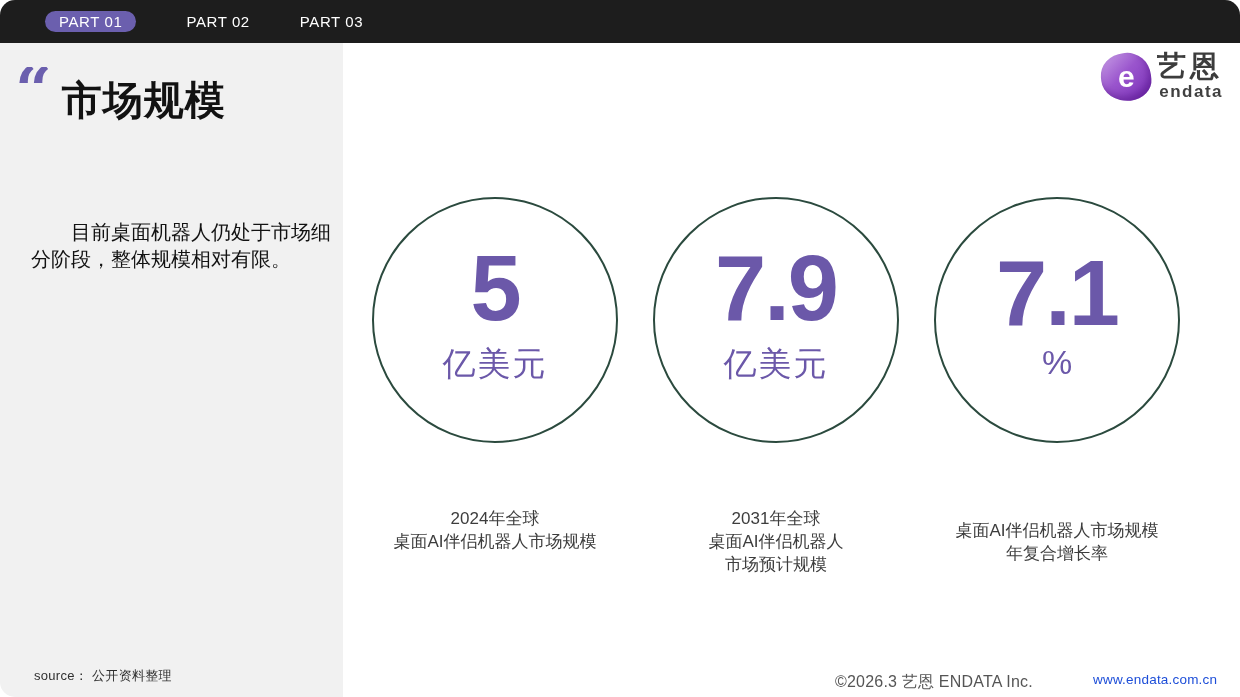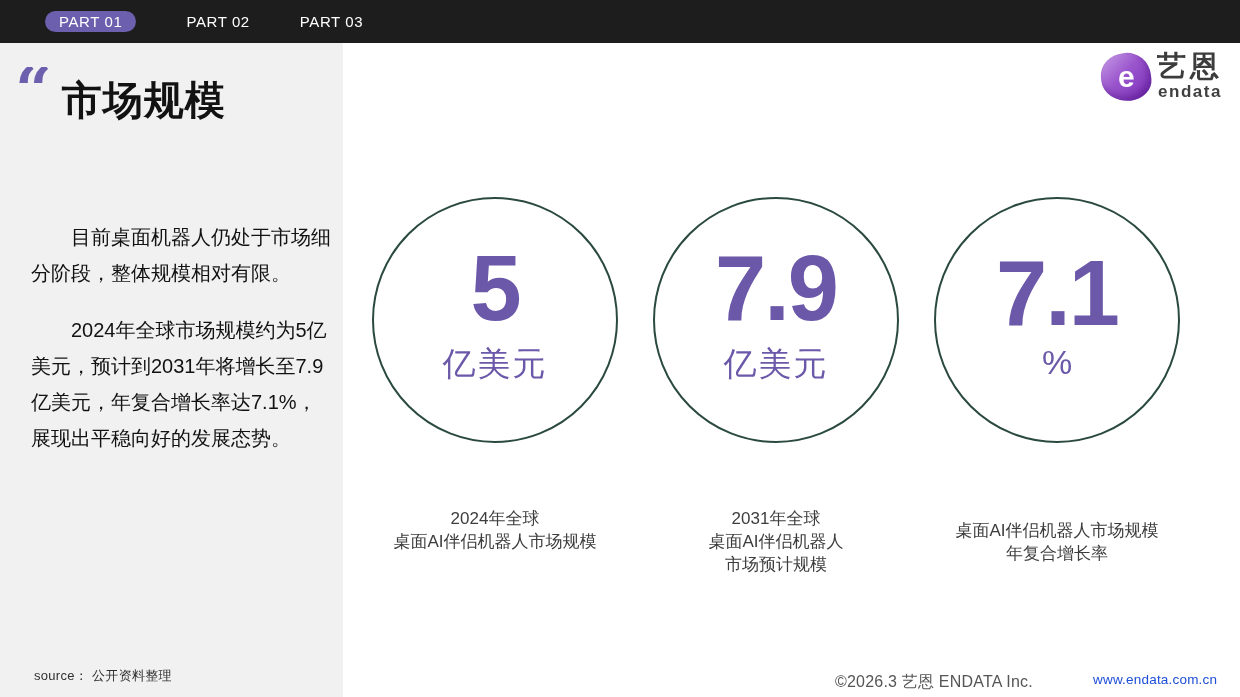--- a/index.html
+++ b/index.html
@@ -3,21 +3,21 @@
 <meta charset="utf-8">
 <style>
   * { margin: 0; padding: 0; box-sizing: border-box; }
   html, body { background: #ffffff; }
   body {
     font-family: "Liberation Sans", "DejaVu Sans", sans-serif;
     width: 1240px; height: 697px;
   }
   .page {
     position: relative; width: 1240px; height: 697px;
-    background: #ffffff; overflow: hidden;
+    background: #ffffff; overflow: hidden; border-radius: 15px;
   }
 
   
   .topbar {
     position: absolute; top: 0; left: 0; width: 1240px; height: 43px;
     background: #1d1d1d;
     display: flex; align-items: center; gap: 50px;
     padding-left: 45px;
   }
   .nav-item {
@@ -43,21 +43,21 @@
     font-family: "DejaVu Serif", "Liberation Serif", serif;
   }
   .side-title {
     font-size: 40px; font-weight: 700; color: #121212;
     line-height: 1.15; margin: 10px 0 0 10px; letter-spacing: 1px;
   }
   .sidebar-body {
     position: absolute; top: 176px; left: 31px; width: 304px;
   }
   .para {
-    font-size: 20px; line-height: 36px; color: #121212;
+    font-size: 20px; line-height: 27px; color: #121212;
     text-indent: 2em; margin-bottom: 21px;
   }
   .source-note {
     position: absolute; bottom: 12px; left: 34px;
     font-size: 13px; color: #303030; letter-spacing: 0.3px;
   }
 
   
   .stat-card { position: absolute; top: 197px; width: 246px; text-align: center; }
   .stat-card.c1 { left: 372px; }
@@ -91,21 +91,21 @@
     background: linear-gradient(140deg, #c9a0e6 0%, #9a55cd 45%, #7a2fb8 100%);
     border-radius: 56% 54% 52% 62% / 52% 58% 46% 54%;
     transform: rotate(-6deg);
     box-shadow: inset -3px -5px 7px rgba(60, 0, 110, 0.35);
     display: flex; align-items: center; justify-content: center;
   }
   .logo-e {
     color: #ffffff; font-size: 30px; font-weight: 700;
     transform: rotate(6deg); line-height: 1;
   }
-  .logo-text { margin-left: 6px; text-align: center; }
+  .logo-text { margin-left: 6px; text-align: right; }
   .logo-cn {
     font-size: 29px; color: #3c3c3c; font-weight: 600;
     letter-spacing: 4px; line-height: 1.15; white-space: nowrap;
   }
   .logo-en {
     font-size: 17px; color: #404040; font-weight: 700;
     letter-spacing: 1.5px; margin-top: -1px;
   }
 
   
@@ -129,21 +129,20 @@
     <div class="nav-item">PART 03</div>
   </header>
 
   <aside class="sidebar">
     <div class="title-row">
       <span class="quote">“</span>
       <h1 class="side-title">市场规模</h1>
     </div>
     <div class="sidebar-body">
       <p class="para">目前桌面机器人仍处于市场细分阶段，整体规模相对有限。</p>
-      <p class="para">2024年全球市场规模约为5亿美元，预计到2031年将增长至7.9亿美元，年复合增长率达7.1%，展现出平稳向好的发展态势。</p>
     </div>
     <div class="source-note">source： 公开资料整理</div>
   </aside>
 
   <section class="stat-card c1">
     <div class="circle">
       <div class="stat-value">5</div>
       <div class="stat-unit">亿美元</div>
     </div>
     <div class="stat-label">2024年全球

